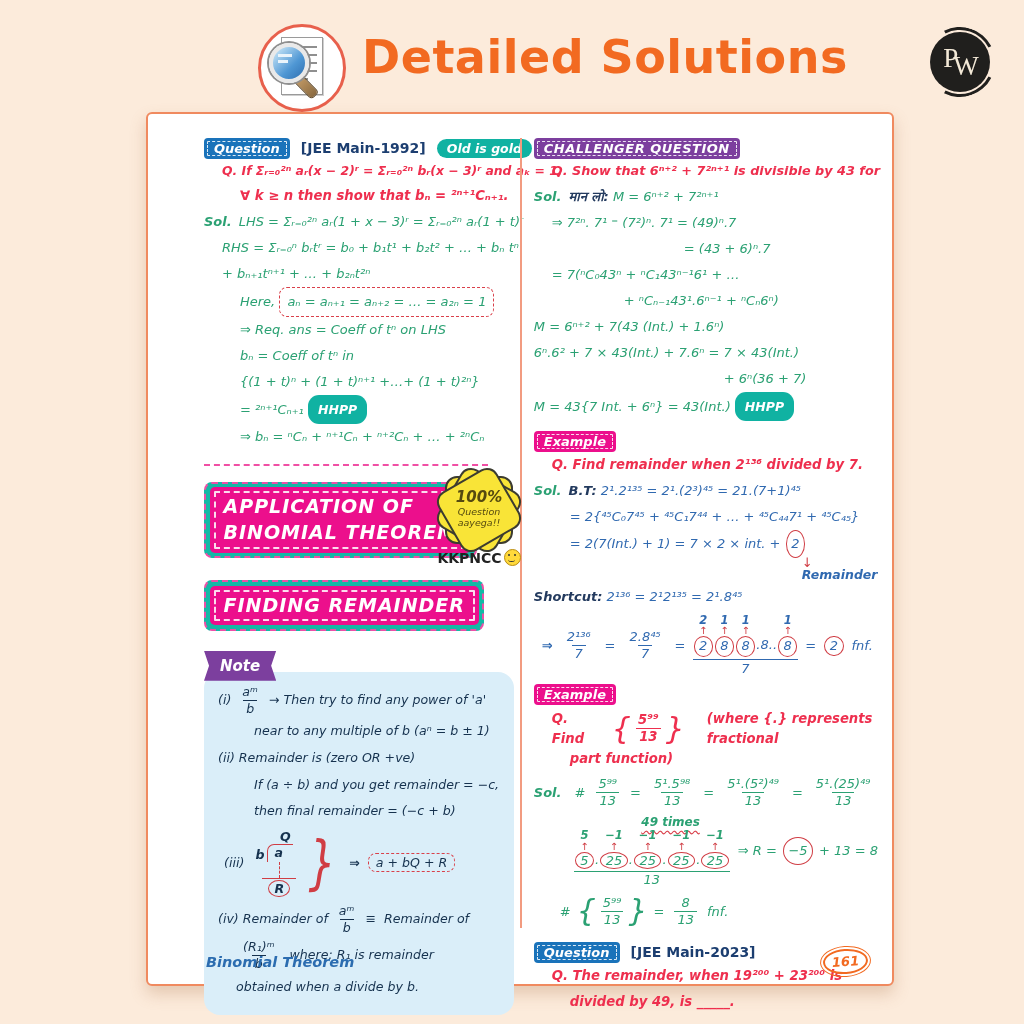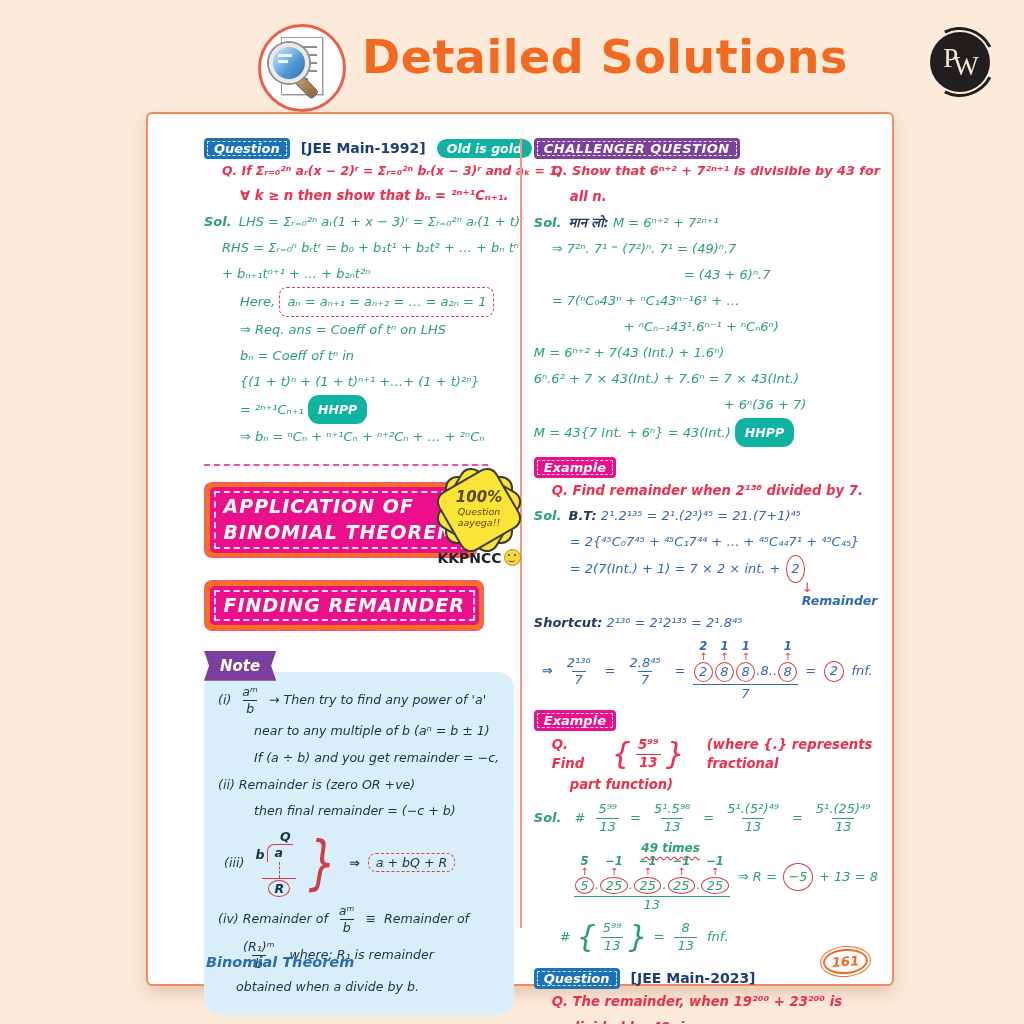--- a/index.html
+++ b/index.html
@@ -88,21 +88,21 @@
   .ind2{margin-left:36px;}
   .ind3{margin-left:90px;}
   .ind4{margin-left:150px;}
 
   .wavy-box{
     display:inline-block;border:1.6px dashed #d9404a;border-radius:8px;padding:1px 7px;
   }
   .sep-pink{border-top:2.5px dashed #f04fa4;margin:14px 26px 16px 0;}
 
   
-  .title-wrap{display:inline-block;border:2px dashed #ee4fa6;border-radius:8px;padding:3.5px;background:#f97316;}
+  .title-wrap{display:inline-block;border:2px dashed #ee4fa6;border-radius:8px;padding:3.5px;background:#14b8a6;}
   .title-box{
     background:#ec0f8c;color:#fff;border-radius:5px;padding:7px 14px;
     outline:2px dashed rgba(255,255,255,.85);outline-offset:-6px;
     font-size:19px;font-weight:bold;font-style:italic;letter-spacing:1px;line-height:1.35;
   }
   
   .sticker{position:absolute;width:86px;text-align:center;}
   .star{position:relative;width:68px;height:68px;margin:0 auto;}
   .star i{position:absolute;inset:0;background:#f9e437;border:2px solid #3c3c30;border-radius:12px;}
   .star i:nth-child(2){transform:rotate(30deg);}
@@ -257,24 +257,24 @@
       <div class="note-box">
         <div class="note-row">
           <span>(i)</span>
           <span class="frac">
               <span class="num">aᵐ</span>
               <span class="den">b</span>
             </span>
           <span>→ Then try to find any power of 'a'</span>
         </div>
         <div class="note-row ind2">near to any multiple of b (aⁿ = b ± 1)</div>
-        <div class="note-row ind2">If (a ÷ b) and you get remainder = −c,</div>
         <div class="note-row">
           <span>(ii)</span>&nbsp;<span>Remainder is (zero OR +ve)</span>
         </div>
+        <div class="note-row ind2">If (a ÷ b) and you get remainder = −c,</div>
         <div class="note-row ind2">then final remainder = (−c + b)</div>
 
         <div class="divn">
           <span class="lab">(iii)</span>
           <span class="dd">
             <span class="q">Q</span>
             <span class="row">
                 <span class="b">b</span>
                 <span class="a">a</span>
               </span>
@@ -310,21 +310,20 @@
   </div>
 
   <div class="v-divider"></div>
 
   <div class="col-right">
 
     <div>
       <span class="badge badge-purple">CHALLENGER QUESTION</span>
     </div>
     <div class="ln-q red ind1" style="font-size:12.8px;white-space:nowrap">Q. Show that 6ⁿ⁺² + 7²ⁿ⁺¹ is divisible by 43 for</div>
-    <div class="ln-q red ind2">all n.</div>
 
     <div class="ln-m green" style="white-space:nowrap">
       <span class="sol-lab">Sol.</span><span class="dark" style="font-weight:bold">मान लो:</span>
       <span>M = 6ⁿ⁺² + 7²ⁿ⁺¹</span>
     </div>
     <div class="ln-m green ind1">⇒ 7²ⁿ. 7¹ ⁼ (7²)ⁿ. 7¹ = (49)ⁿ.7</div>
     <div class="ln-m green ind4">= (43 + 6)ⁿ.7</div>
     <div class="ln-m green ind1">= 7(ⁿC₀43ⁿ + ⁿC₁43ⁿ⁻¹6¹ + …</div>
     <div class="ln-m green ind3" style="white-space:nowrap">+ ⁿCₙ₋₁43¹.6ⁿ⁻¹ + ⁿCₙ6ⁿ)</div>
     <div class="ln-m green">M = 6ⁿ⁺² + 7(43 (Int.) + 1.6ⁿ)</div>

